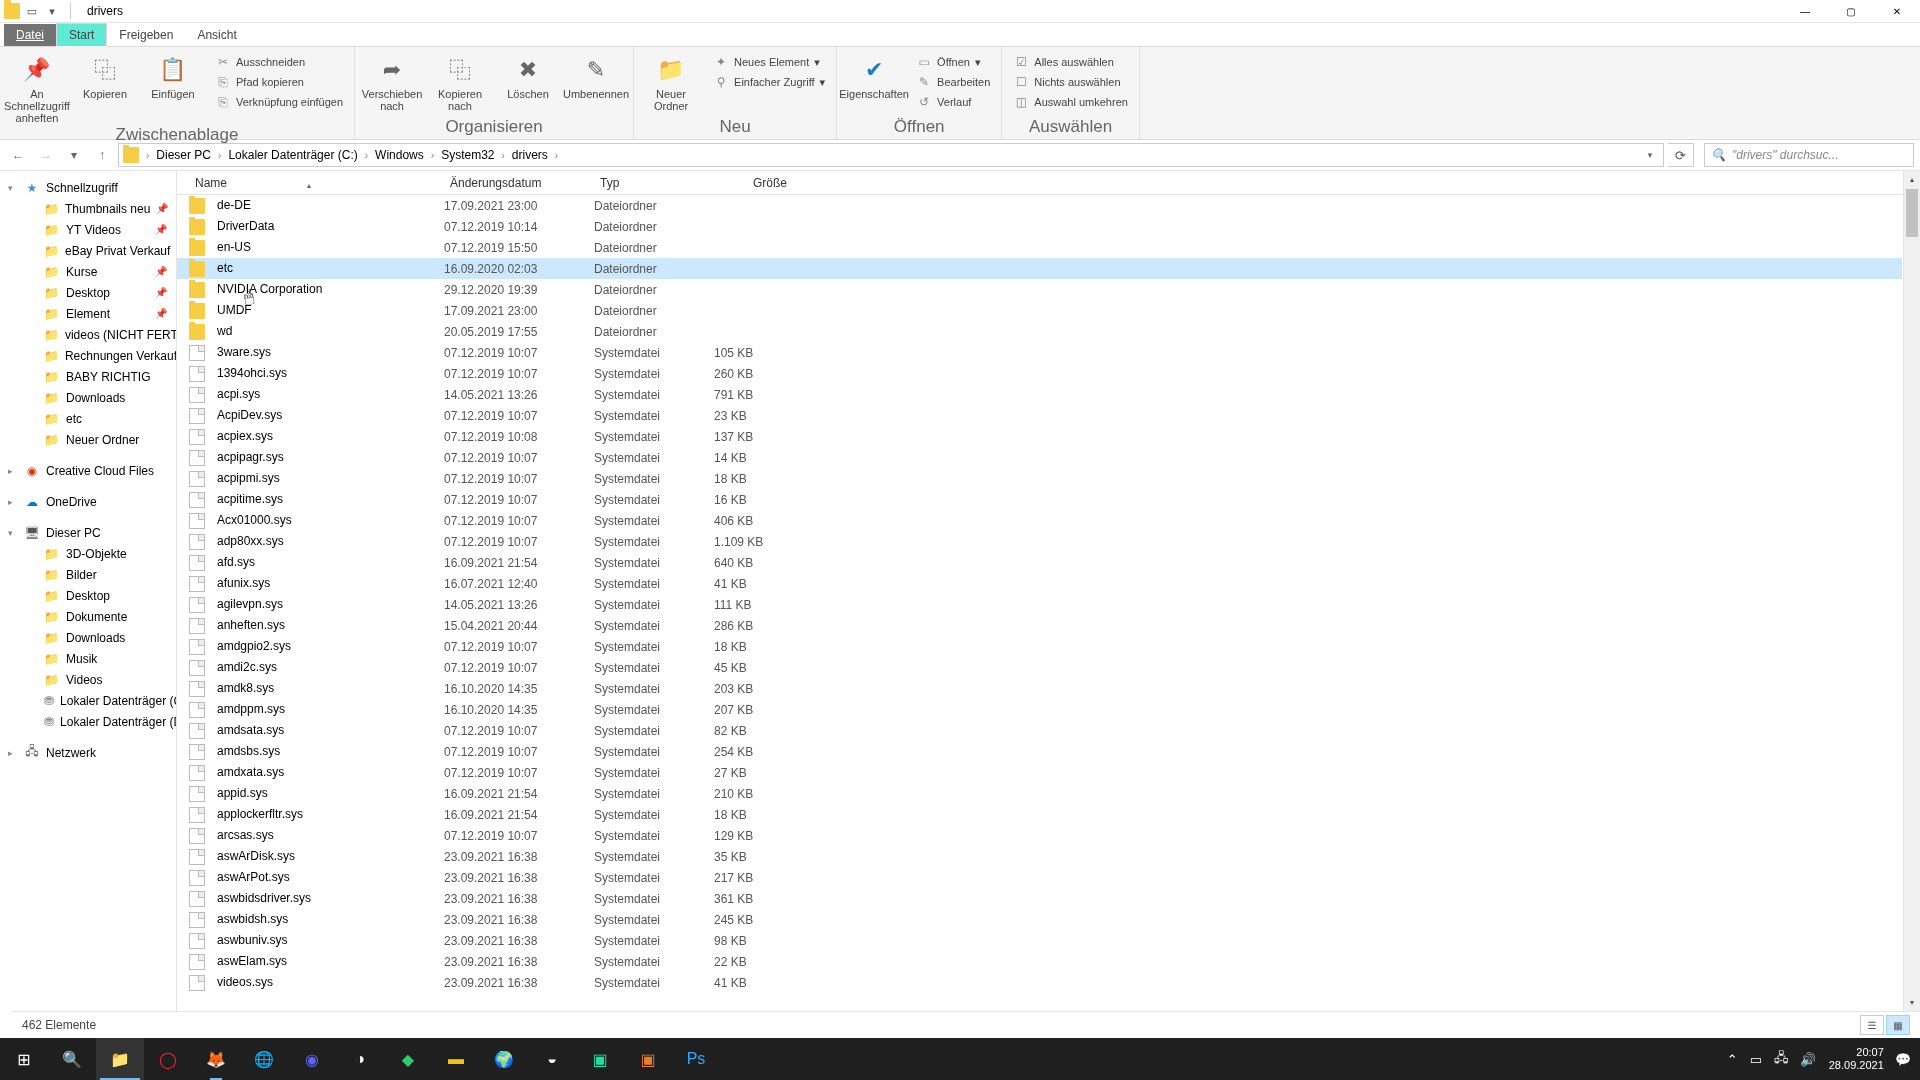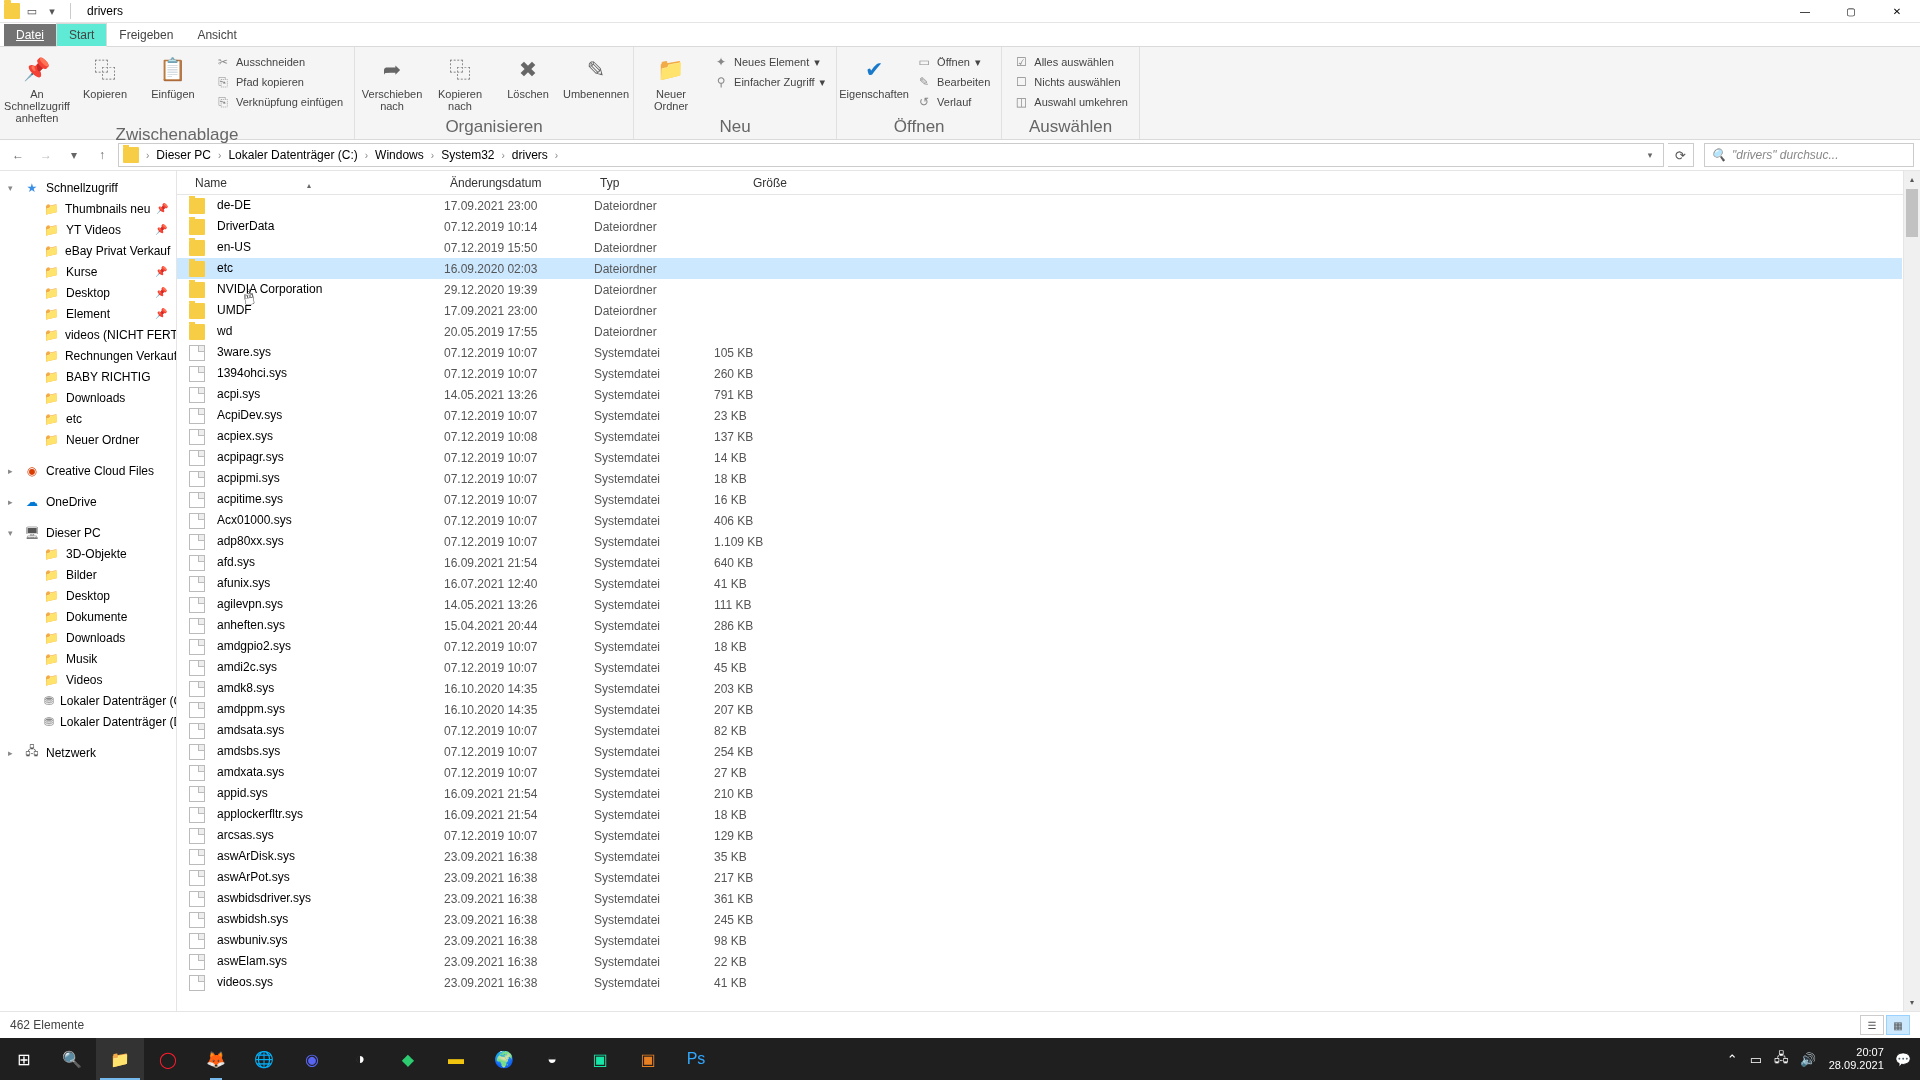--- a/index.html
+++ b/index.html
@@ -74,21 +74,21 @@
 .fico-folder{width:16px;height:16px;background:#f8cd46;border-radius:1px;position:relative;}
 .fico-folder:before{content:"";position:absolute;top:-2px;left:0;width:6px;height:2px;background:#f8cd46;}
 .fico-file{width:16px;height:16px;background:#fff;border:1px solid #bbb;position:relative;}
 .fico-file:before{content:"";position:absolute;top:0;right:0;width:5px;height:5px;background:#eee;border-left:1px solid #bbb;border-bottom:1px solid #bbb;}
 .vscroll{position:absolute;top:0;right:0;bottom:0;width:17px;background:#f0f0f0;border-left:1px solid #e5e5e5;}
 .vscroll .thumb{position:absolute;top:18px;left:2px;right:2px;height:48px;background:#c2c2c2;}
 .vscroll .arr{position:absolute;left:0;right:0;height:17px;display:flex;align-items:center;justify-content:center;font-size:8px;color:#555;}
 .vscroll .arr.up{top:0;} .vscroll .arr.dn{bottom:0;}
 
 
-.statusbar { position:absolute; bottom:42px; left:0; right:0; height:27px; border-top:1px solid #e5e5e5; display:flex; align-items:center; padding:0 10px; font-size:12px; color:#444; }
+.statusbar { position:absolute; bottom:42px; left:12px; right:0; height:27px; border-top:1px solid #e5e5e5; display:flex; align-items:center; padding:0 10px; font-size:12px; color:#444; }
 .statusbar .viewbtns{margin-left:auto;display:flex;gap:2px;}
 .statusbar .vb{width:24px;height:20px;border:1px solid #ccc;display:flex;align-items:center;justify-content:center;font-size:10px;color:#555;}
 .statusbar .vb.active{background:#cce8ff;border-color:#99d1ff;}
 
 
 .taskbar { position:absolute; bottom:0; left:0; right:0; height:42px; background:#1f1f1f; display:flex; align-items:center; }
 .tb-item { width:48px; height:42px; display:flex; align-items:center; justify-content:center; color:#fff; font-size:16px; position:relative; }
 .tb-item.active:after{content:"";position:absolute;bottom:0;left:4px;right:4px;height:2px;background:#76b9ed;}
 .tb-item.running:after{content:"";position:absolute;bottom:0;left:18px;right:18px;height:2px;background:#76b9ed;}
 .tray { margin-left:auto; display:flex; align-items:center; gap:12px; padding-right:8px; color:#fff; font-size:11px; }

